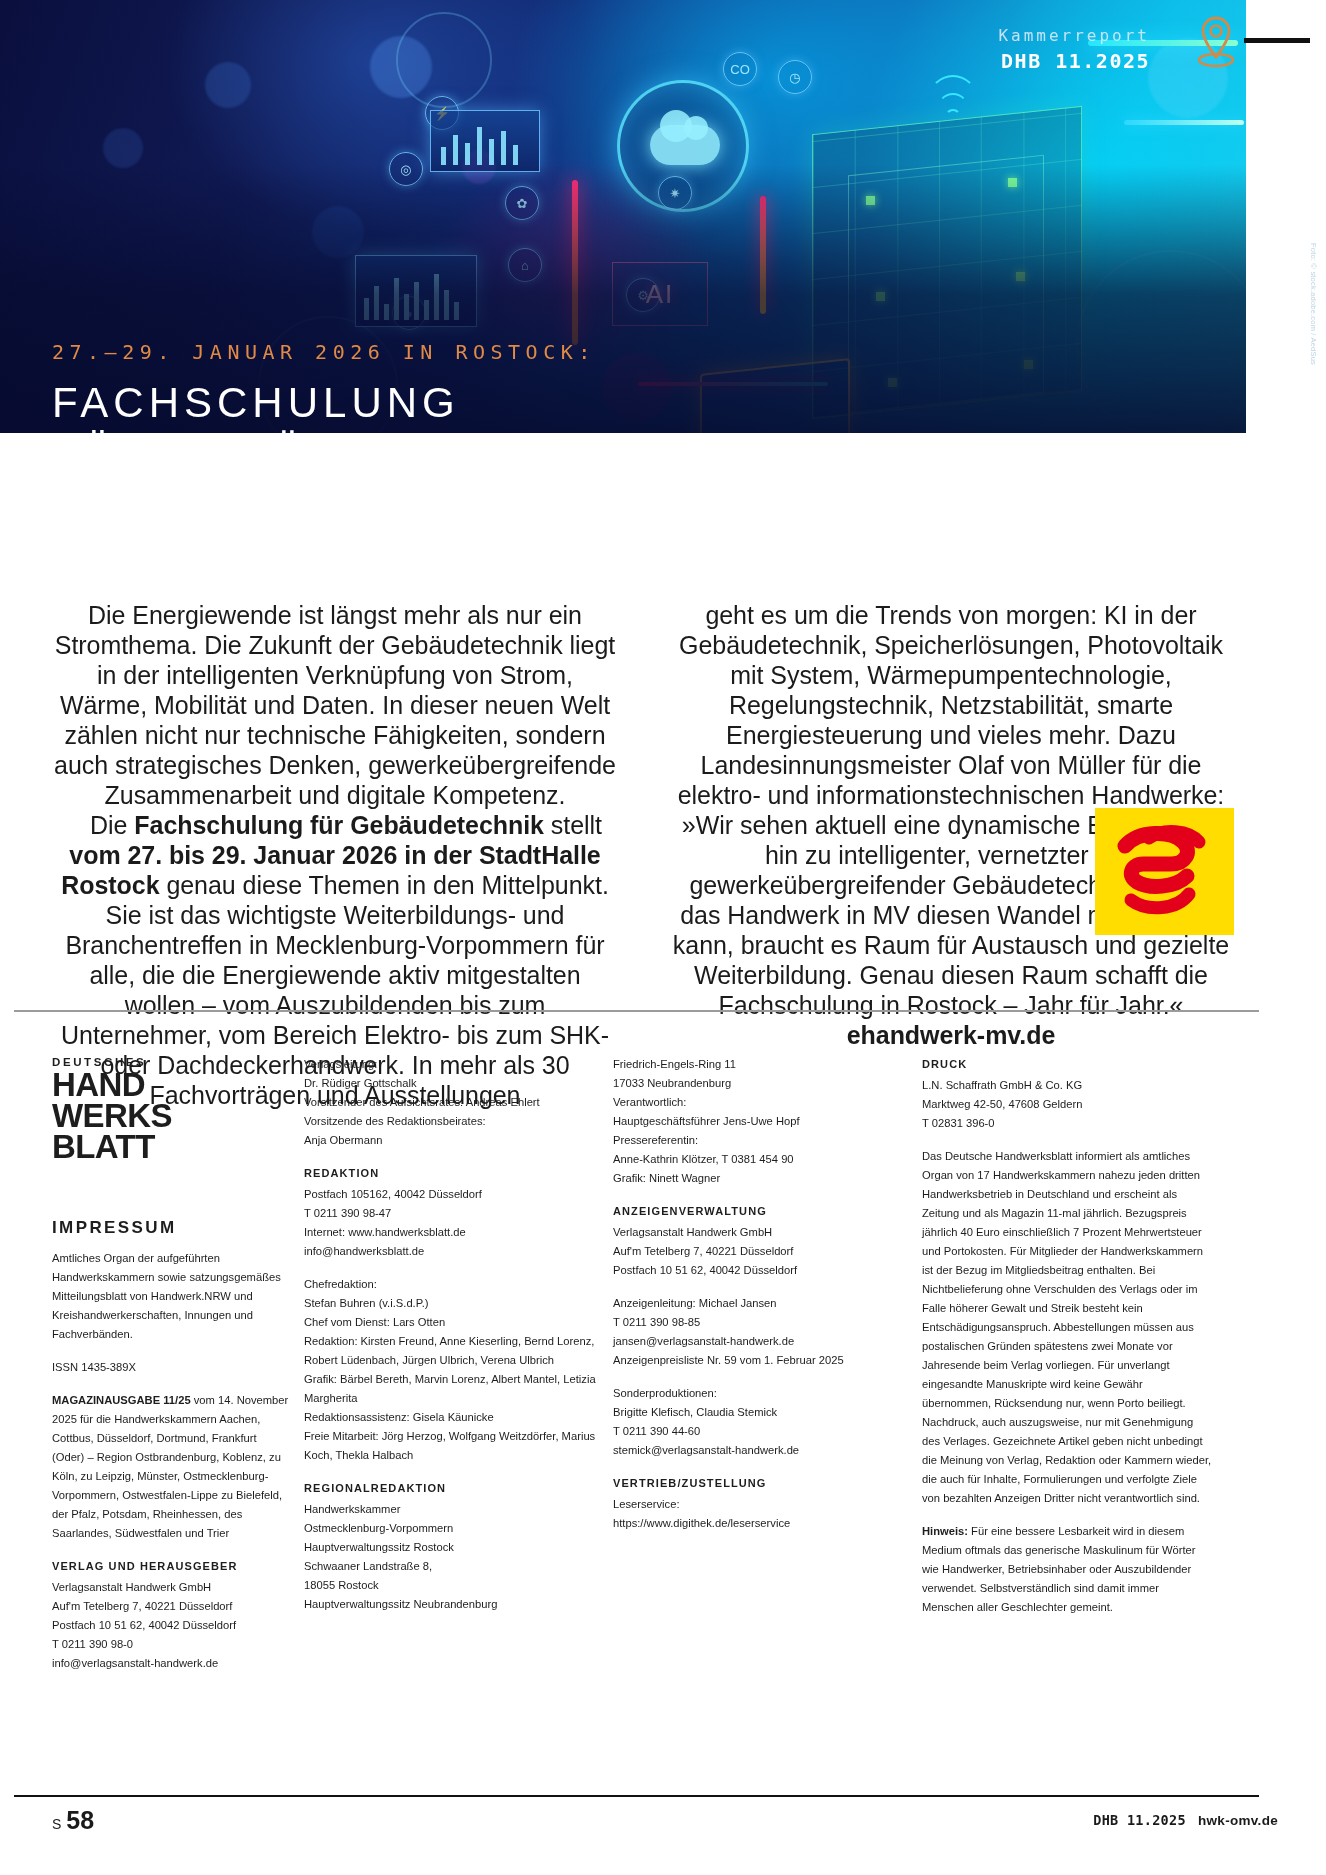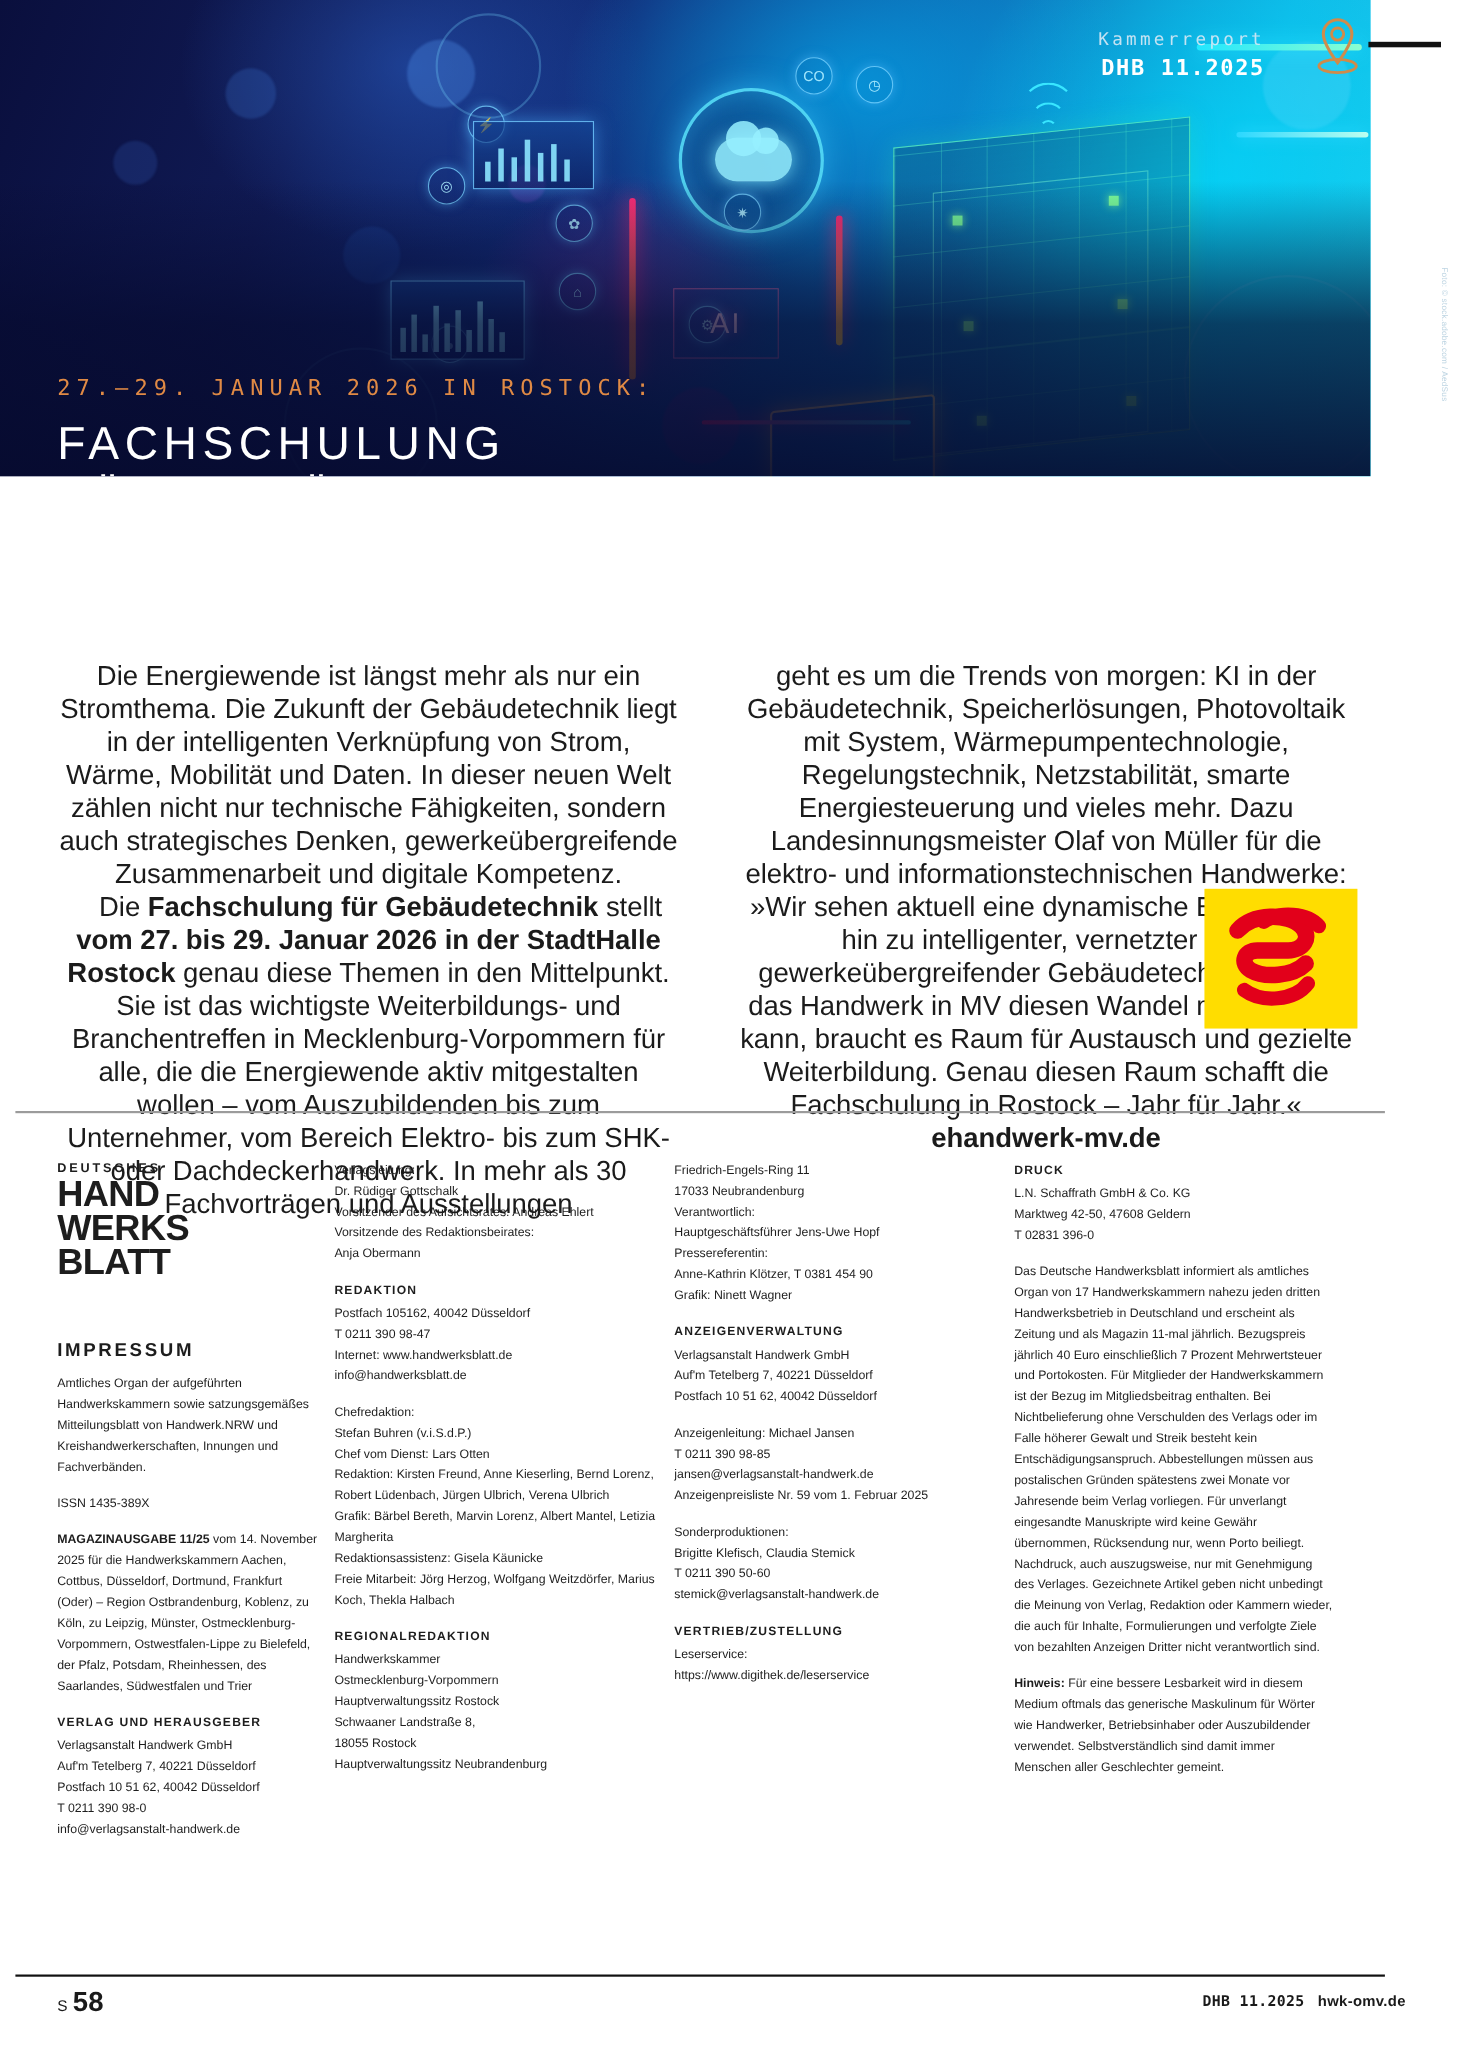--- a/index.html
+++ b/index.html
@@ -412,21 +412,21 @@
     </p>
     <p>
       <span>Anzeigenleitung: Michael Jansen</span><br>
       <span>T 0211 390 98-85</span><br>
       <span>jansen@verlagsanstalt-handwerk.de</span><br>
       <span>Anzeigenpreisliste Nr. 59 vom 1. Februar 2025</span>
     </p>
     <p>
       <span>Sonderproduktionen:</span><br>
       <span>Brigitte Klefisch, Claudia Stemick</span><br>
-      <span>T 0211 390 50-60</span><br>
+      <span>T 0211 390 44-60</span><br>
       <span>stemick@verlagsanstalt-handwerk.de</span>
     </p>
     <p class="hd">VERTRIEB/ZUSTELLUNG</p>
     <p>
       <span>Leserservice:</span><br>
       <span>https://www.digithek.de/leserservice</span>
     </p>
   </div>
 
   <div class="imp-col">

